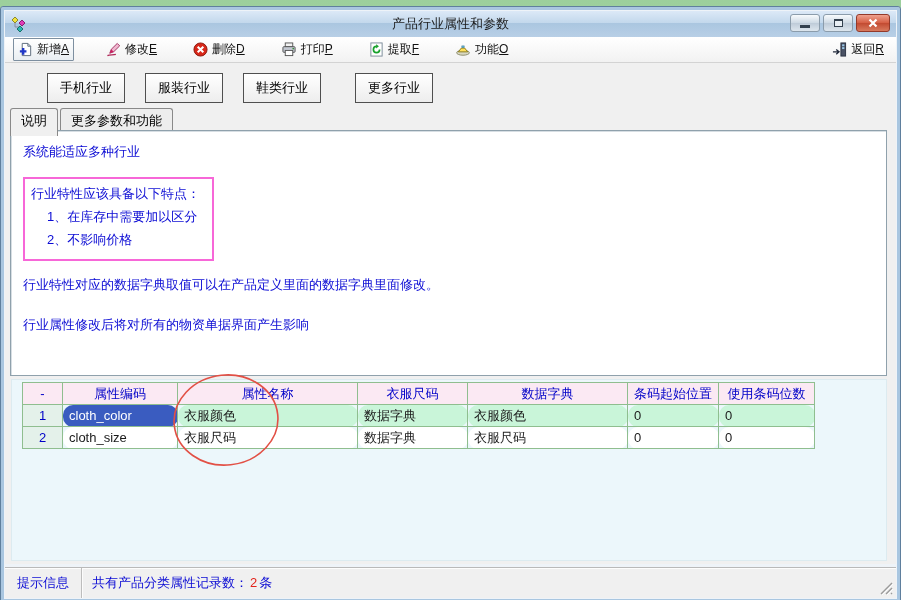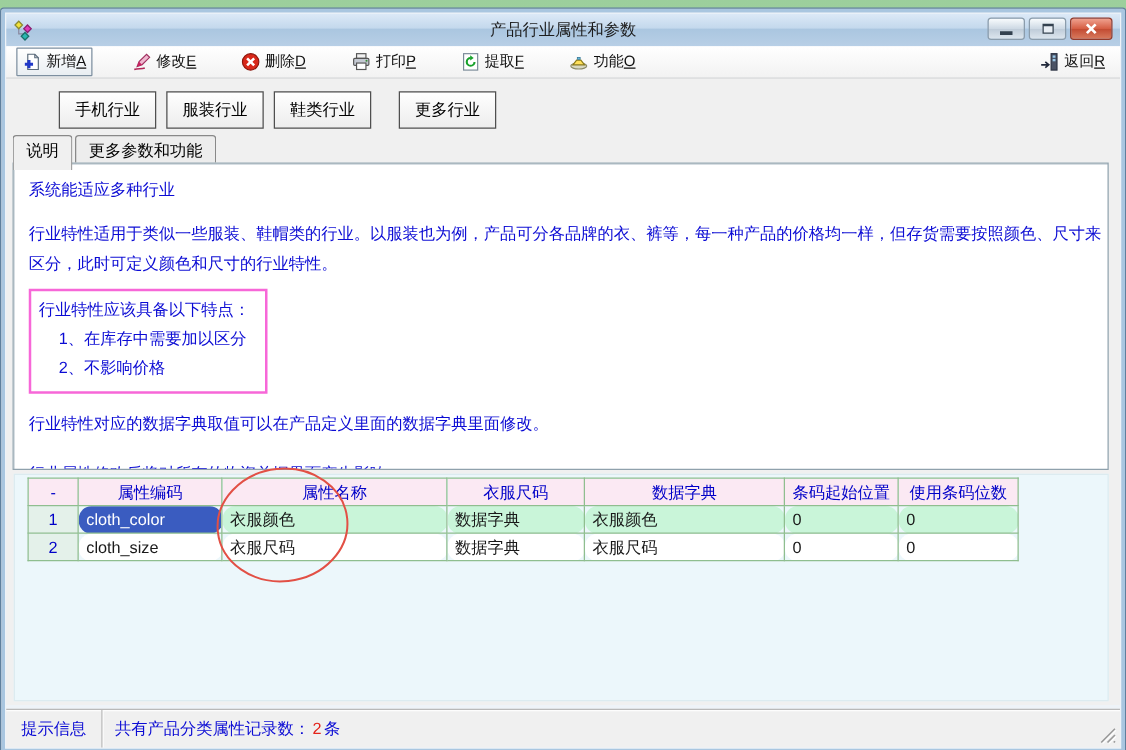--- a/index.html
+++ b/index.html
@@ -49,21 +49,21 @@
     display: flex; align-items: center; gap: 28px; padding: 0 8px;
     font-size: 12px; color: #111;
   }
   .tbtn { display: inline-flex; align-items: center; gap: 4px; padding: 2px 4px; cursor: default; }
   .tbtn.first { border: 1px solid #7d8fa0; background: linear-gradient(#fff,#e9eef2); border-radius: 1px; }
   .tbtn svg { display: block; }
   .mn { text-decoration: underline; }
   .tbtn-return { margin-left: auto; }
   
   .main { position: absolute; left: 4px; right: 4px; top: 56px; bottom: 38px; background: #f0f0f0; }
-  .industry-row { position: absolute; left: 42px; top: 10px; display: flex; gap: 8px; }
+  .industry-row { position: absolute; left: 42px; top: 10px; display: flex; gap: 20px; }
   .ibtn {
     width: 78px; height: 30px; border: 1px solid #4f4f4f;
     background: linear-gradient(#ffffff, #ededed);
     font-size: 13px; color: #000; font-family: inherit;
     display: flex; align-items: center; justify-content: center; cursor: default;
   }
   .ibtn.more { margin-left: 14px; }
   .hint-red { position: absolute; left: 388px; top: 19px; color: #e3231a; font-size: 13px; }
   
   .tabs { position: absolute; left: 5px; top: 45px; display: flex; align-items: flex-end; }
@@ -216,21 +216,20 @@
       <button class="ibtn more">更多行业</button>
     </div>
 
     <div class="tabs">
       <span class="tab active">说明</span>
       <span class="tab">更多参数和功能</span>
     </div>
 
     <div class="tab-content">
       <p class="d1">系统能适应多种行业</p>
-      <p class="d2">行业特性适用于类似一些服装、鞋帽类的行业。以服装也为例，产品可分各品牌的衣、裤等，每一种产品的价格均一样，但存货需要按照颜色、尺寸来区分，此时可定义颜色和尺寸的行业特性。</p>
       <div class="feature-box">
         <div>行业特性应该具备以下特点：</div>
         <div class="item">1、在库存中需要加以区分</div>
         <div class="item">2、不影响价格</div>
       </div>
       <p class="d3">行业特性对应的数据字典取值可以在产品定义里面的数据字典里面修改。</p>
       <p class="d4">行业属性修改后将对所有的物资单据界面产生影响</p>
       
     </div>
 

